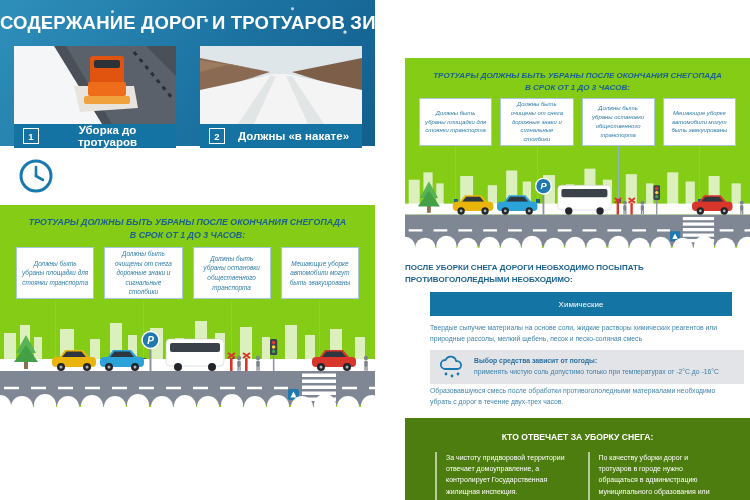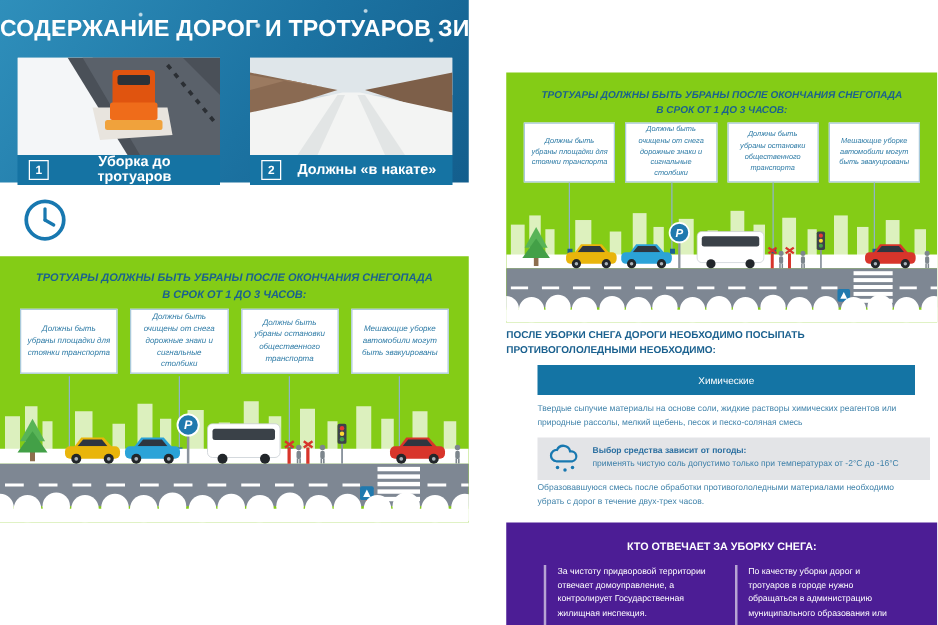--- a/index.html
+++ b/index.html
@@ -54,21 +54,21 @@
     font-weight:bold;color:#1b618f;line-height:1.55;}
   .btn-row{position:absolute;left:25px;right:18px;top:292px;display:flex;gap:14px;}
   .mat-btn{flex:1;height:24px;background:#1474a4;color:#fff;border:none;font-size:8px;
     font-family:"Liberation Sans",sans-serif;display:flex;align-items:center;justify-content:center;}
   .mat-desc{position:absolute;left:25px;right:12px;top:323px;font-size:6.8px;line-height:1.55;color:#4284ab;}
   .weather{position:absolute;left:25px;right:6px;top:350px;background:#e3e4e7;display:flex;
     align-items:center;gap:9px;padding:5px 9px;}
   .weather-text{font-size:6.8px;line-height:1.55;color:#3c7fa8;}
   .weather-text .wt-bold{font-weight:bold;color:#2b6fa0;}
   .cleanup{position:absolute;left:25px;right:12px;top:386px;font-size:6.8px;line-height:1.55;color:#4284ab;}
-  .footer{position:absolute;left:0;right:0;top:418px;bottom:0;background:#4c1d95;color:#fff;
+  .footer{position:absolute;left:0;right:0;top:418px;bottom:0;background:#4d7c0f;color:#fff;
     padding:9px 16px;box-sizing:border-box;}
   .footer-title{text-align:center;font-size:8.6px;font-weight:bold;margin:5px 0 10px;}
   .footer-cols{display:flex;gap:20px;padding:0 14px;}
   .fcol{flex:1;border-left:2px solid rgba(255,255,255,.6);padding-left:9px;font-size:7px;line-height:1.6;}
 </style>
 </head>
 <body>
 
 <svg width="0" height="0" style="position:absolute" aria-hidden="true">
   <defs>

